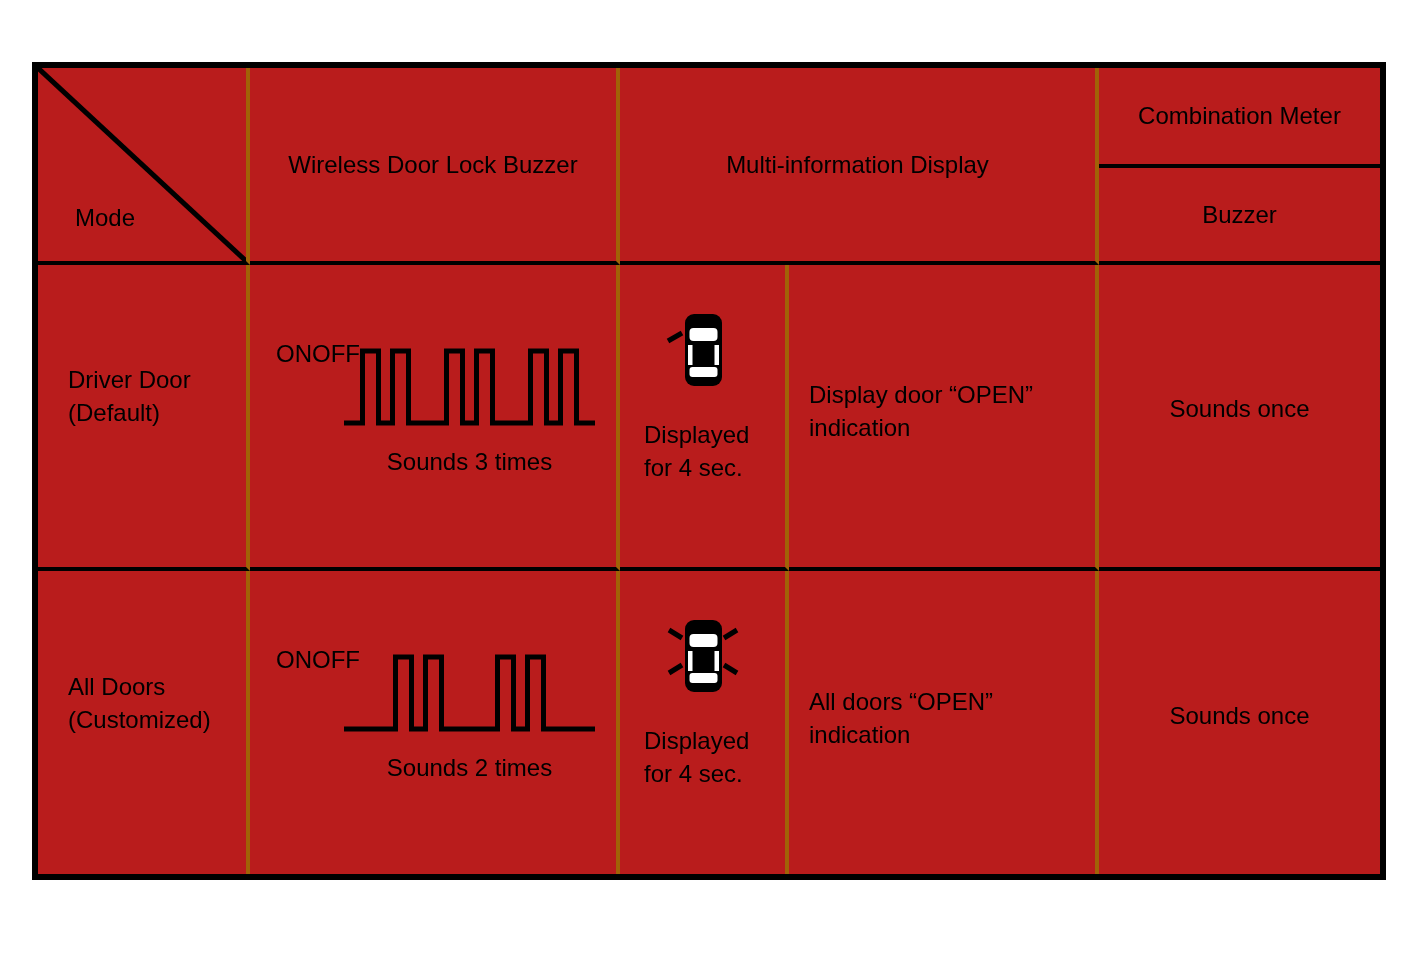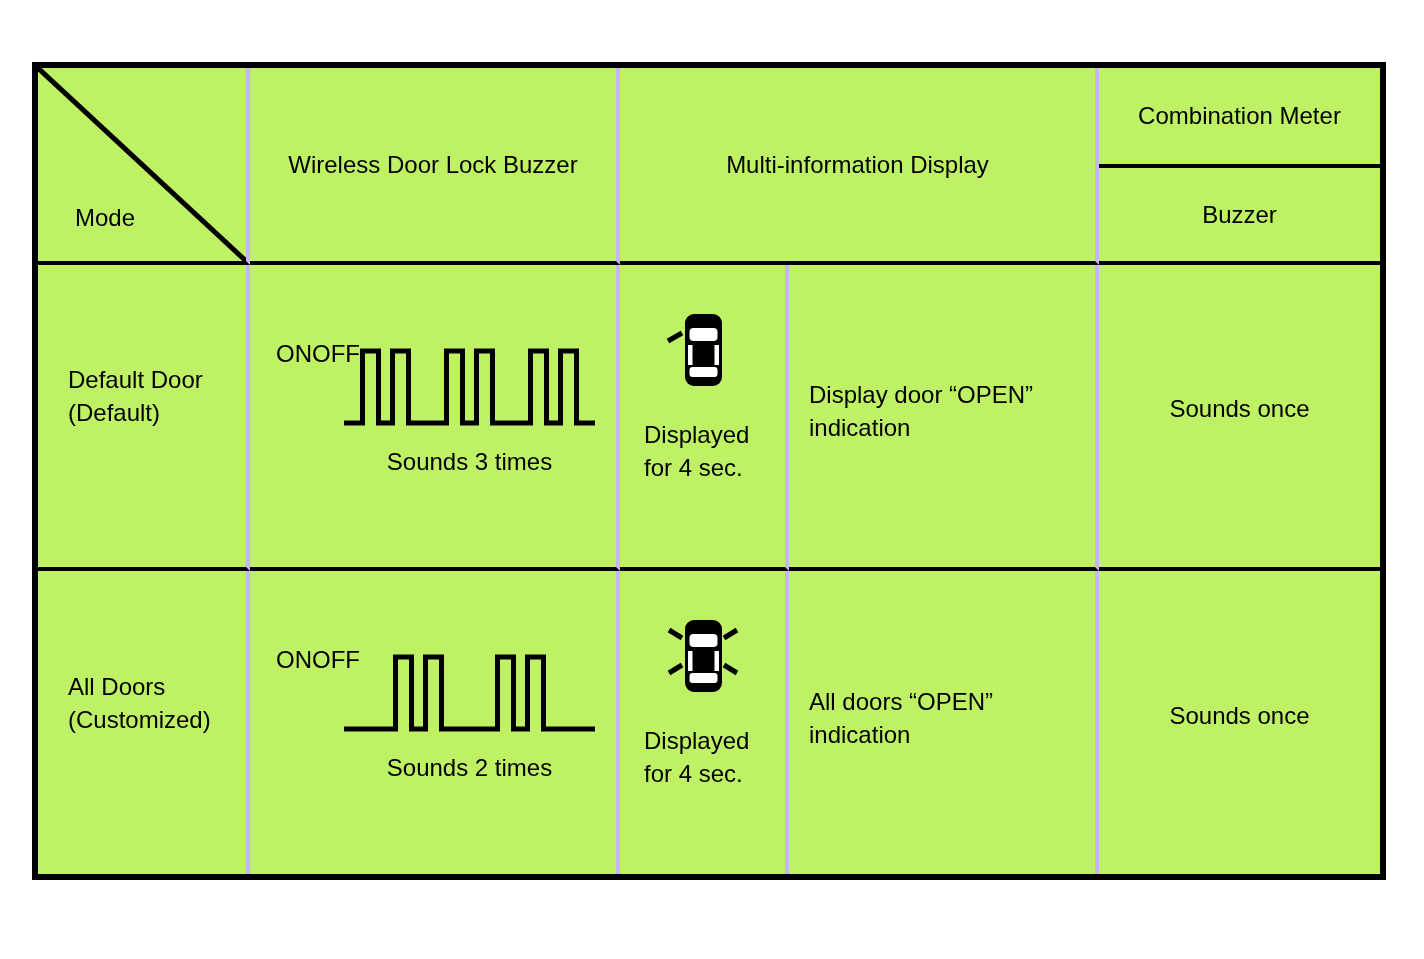--- a/index.html
+++ b/index.html
@@ -21,24 +21,24 @@
     left: 32px;
     top: 62px;
     display: grid;
     grid-template-columns: 212px 370px 169px 310px 281px;
     grid-template-rows: 100px 97px 306px 303px;
     border: 6px solid #000;
     background: #fff;
   }
   .cell {
     position: relative;
-    background: #bef264;
+    background: #b91c1c;
     box-sizing: border-box;
   }
-  .br { border-right: 4px solid #c4b5fd; }
+  .br { border-right: 4px solid #a16207; }
   .bb { border-bottom: 4px solid #000; }
 
   
   .head {
     display: flex;
     align-items: center;
     justify-content: center;
     text-align: center;
     line-height: 1.3;
   }
@@ -131,21 +131,21 @@
     </svg>
     <span class="corner-label">Mode</span>
   </div>
 
   <div class="cell br bb head h-wdlb">Wireless Door Lock Buzzer</div>
   <div class="cell br bb head h-mid">Multi-information Display</div>
   <div class="cell bb head h-cm">Combination Meter</div>
   <div class="cell bb head h-cmb">Buzzer</div>
 
   <div class="cell br bb modecell" style="grid-area:3/1/4/2;">
-    <div>Default Door</div>
+    <div>Driver Door</div>
     <div>(Default)</div>
   </div>
 
   <div class="cell br bb wavecell" style="grid-area:3/2/4/3;">
     <div class="waverow">
       <div class="wavelabels">
         <span>ON</span>
         <span>OFF</span>
       </div>
       <svg class="wave" viewBox="0 0 255 94">

